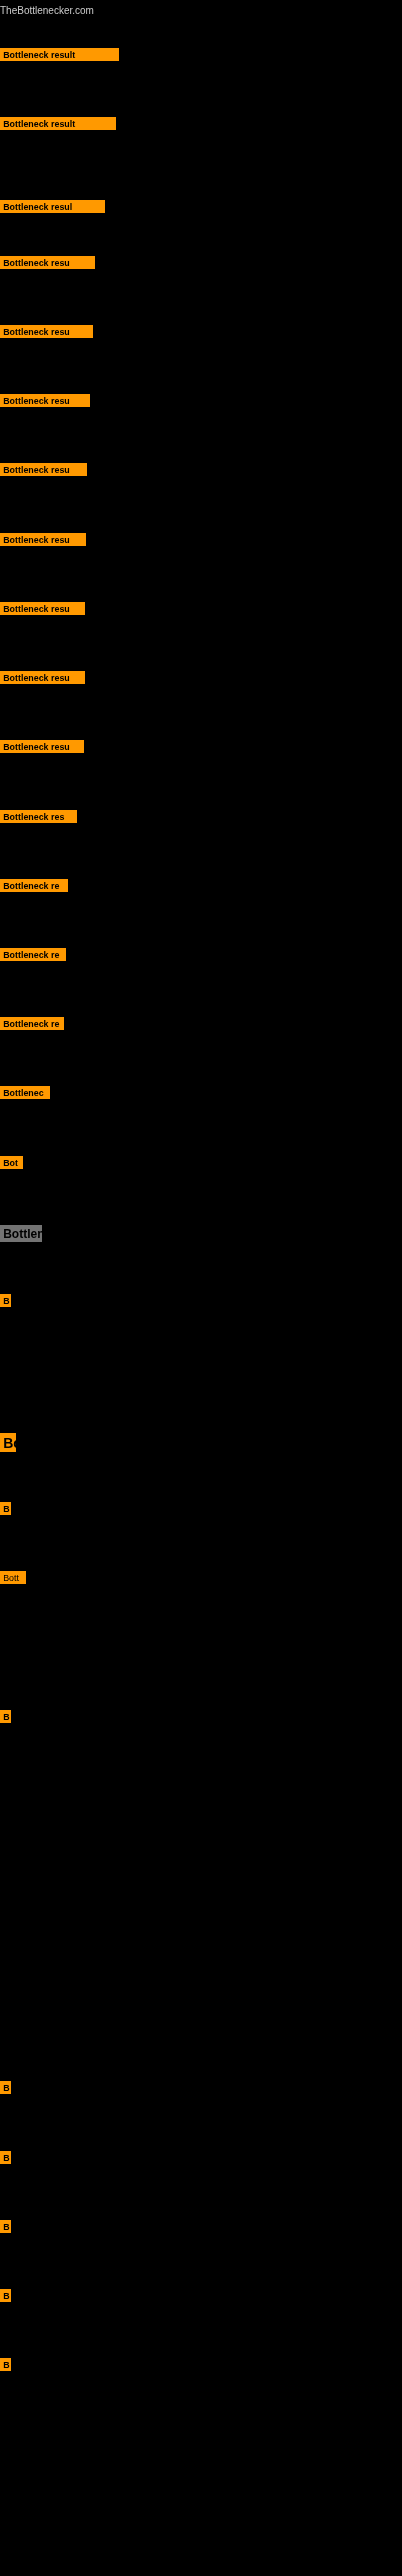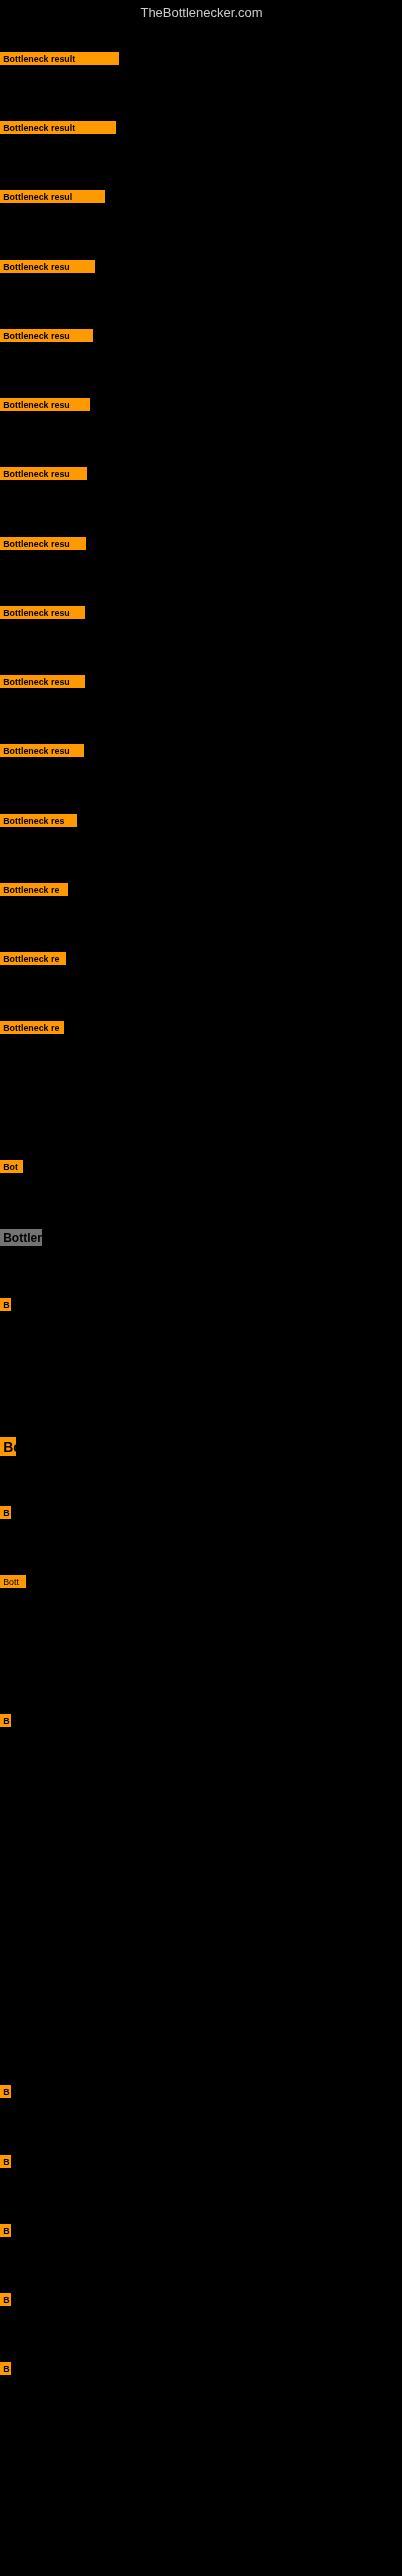--- a/index.html
+++ b/index.html
@@ -4,39 +4,39 @@
   <style>
     * { margin: 0; padding: 0; box-sizing: border-box; }
     body {
       background: #000;
       width: 403px;
       min-height: 2576px;
       font-family: Arial, sans-serif;
       position: relative;
     }
     .site-title {
-      text-align: center;
+      text-align: left;
       color: #ccc;
-      font-size: 13px;
+      font-size: 10px;
       padding: 4.8px 0 3.2px 0;
     }
   </style>
 </head>
 <body>
 
 <div class="site-title">TheBottlenecker.com</div>
 
 <div id="bars-container" style="position:relative; width:403px; height:2560px;">
 <div style="position: absolute; left: 0px; top: 29px; display: flex; align-items: center; width: 403px;">
       <div style="background: rgb(255, 153, 0); color: rgb(0, 0, 0); font-size: 8.9px; font-weight: bold; padding: 1.6px 3.2px; white-space: nowrap; overflow: hidden; max-width: 119px; min-width: 119px;">Bottleneck result</div>
     </div>
     <div style="position: absolute; left: 0px; top: 98px; display: flex; align-items: center; width: 403px;">
       <div style="background: rgb(255, 153, 0); color: rgb(0, 0, 0); font-size: 8.9px; font-weight: bold; padding: 1.6px 3.2px; white-space: nowrap; overflow: hidden; max-width: 116px; min-width: 116px;">Bottleneck result</div>
     </div>
-    <div style="position: absolute; left: 0px; top: 167px; display: flex; align-items: center; width: 331px;">
+    <div style="position: absolute; left: 0px; top: 181px; display: flex; align-items: center; width: 331px;">
       <div style="background: rgb(255, 153, 0); color: rgb(0, 0, 0); font-size: 8.9px; font-weight: bold; padding: 1.6px 3.2px; white-space: nowrap; overflow: hidden; max-width: 105px; min-width: 105px;">Bottleneck resul</div>
     </div>
     <div style="position: absolute; left: 0px; top: 237px; display: flex; align-items: center; width: 403px;">
       <div style="background: rgb(255, 153, 0); color: rgb(0, 0, 0); font-size: 8.9px; font-weight: bold; padding: 1.6px 3.2px; white-space: nowrap; overflow: hidden; max-width: 95px; min-width: 95px;">Bottleneck resu</div>
     </div>
     <div style="position: absolute; left: 0px; top: 306px; display: flex; align-items: center; width: 403px;">
       <div style="background: rgb(255, 153, 0); color: rgb(0, 0, 0); font-size: 8.9px; font-weight: bold; padding: 1.6px 3.2px; white-space: nowrap; overflow: hidden; max-width: 93px; min-width: 93px;">Bottleneck resu</div>
     </div>
     <div style="position: absolute; left: 0px; top: 375px; display: flex; align-items: center; width: 403px;">
       <div style="background: rgb(255, 153, 0); color: rgb(0, 0, 0); font-size: 8.9px; font-weight: bold; padding: 1.6px 3.2px; white-space: nowrap; overflow: hidden; max-width: 90px; min-width: 90px;">Bottleneck resu</div>
@@ -60,20 +60,23 @@
       <div style="background: rgb(255, 153, 0); color: rgb(0, 0, 0); font-size: 8.9px; font-weight: bold; padding: 1.6px 3.2px; white-space: nowrap; overflow: hidden; max-width: 77px; min-width: 77px;">Bottleneck res</div>
     </div>
     <div style="position: absolute; left: 0px; top: 860px; display: flex; align-items: center; width: 403px;">
       <div style="background: rgb(255, 153, 0); color: rgb(0, 0, 0); font-size: 8.9px; font-weight: bold; padding: 1.6px 3.2px; white-space: nowrap; overflow: hidden; max-width: 68px; min-width: 68px;">Bottleneck re</div>
     </div>
     <div style="position: absolute; left: 0px; top: 929px; display: flex; align-items: center; width: 403px;">
       <div style="background: rgb(255, 153, 0); color: rgb(0, 0, 0); font-size: 8.9px; font-weight: bold; padding: 1.6px 3.2px; white-space: nowrap; overflow: hidden; max-width: 66px; min-width: 66px;">Bottleneck re</div>
     </div>
     <div style="position: absolute; left: 0px; top: 998px; display: flex; align-items: center; width: 403px;">
       <div style="background: rgb(255, 153, 0); color: rgb(0, 0, 0); font-size: 8.9px; font-weight: bold; padding: 1.6px 3.2px; white-space: nowrap; overflow: hidden; max-width: 64px; min-width: 64px;">Bottleneck re</div>
+    </div>
+    <div style="position: absolute; left: 0px; top: 1067px; display: flex; align-items: center; width: 403px;">
+      <div style="background: rgb(255, 153, 0); color: rgb(0, 0, 0); font-size: 8.9px; font-weight: bold; padding: 1.6px 3.2px; white-space: nowrap; overflow: hidden; max-width: 50px; min-width: 50px;">Bottlenec</div>
     </div>
     <div style="position: absolute; left: 0px; top: 1137px; display: flex; align-items: flex-start; width: 390px;">
       <div style="background: rgb(255, 153, 0); color: rgb(0, 0, 0); font-size: 8.9px; font-weight: bold; padding: 1.6px 3.2px; white-space: nowrap; overflow: hidden; max-width: 22.5px; min-width: 22.5px;">Bot</div>
     </div>
     <div style="position: absolute; left: 0px; top: 1206px; display: flex; align-items: center; width: 403px;">
       <div style="background: #737373; color: rgb(0, 0, 0); font-size: 12px; font-weight: bold; padding: 1.6px 3.2px; white-space: nowrap; overflow: hidden; max-width: 42px; min-width: 42px;">Bottlen</div>
     </div>
     <div style="position: absolute; left: 0px; top: 1275px; display: flex; align-items: center; width: 403px;">
       <div style="background: rgb(255, 153, 0); color: rgb(0, 0, 0); font-size: 8.9px; font-weight: bold; padding: 1.6px 3.2px; white-space: nowrap; overflow: hidden; max-width: 11.3px; min-width: 11.3px;">B</div>
     </div>

